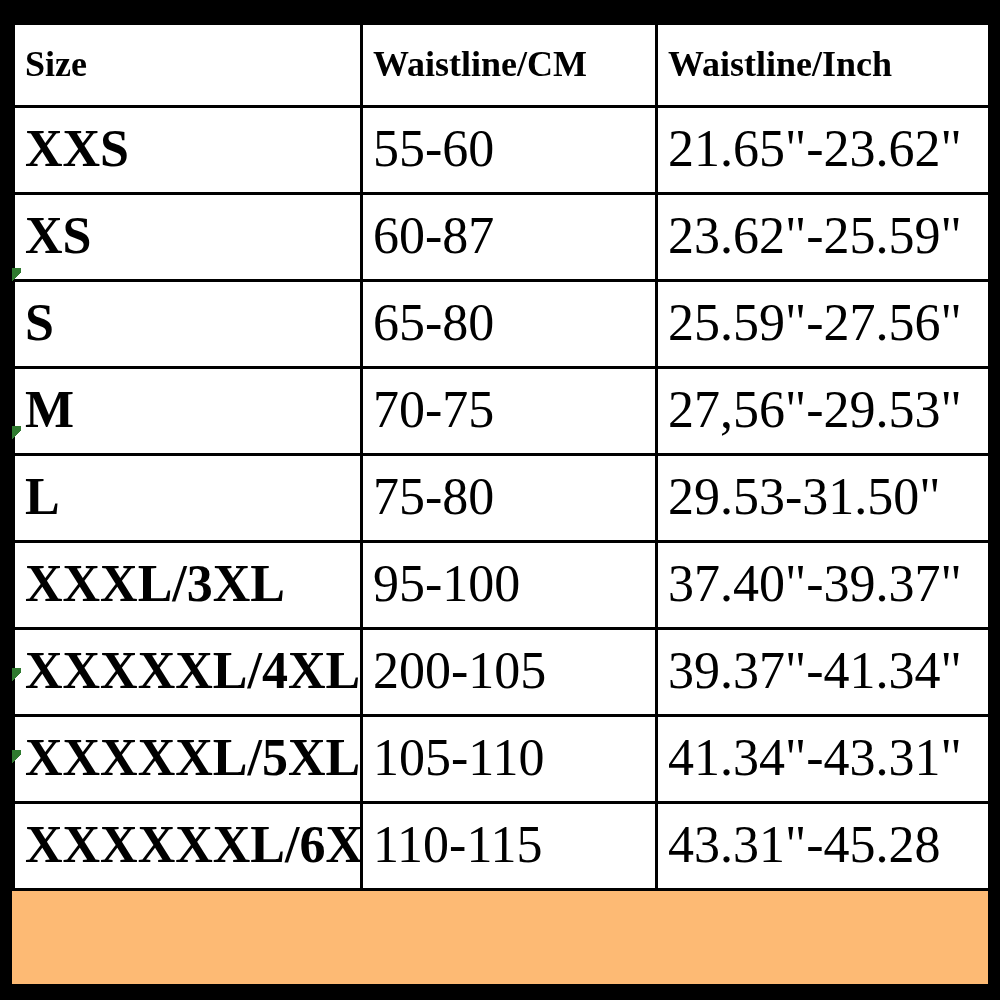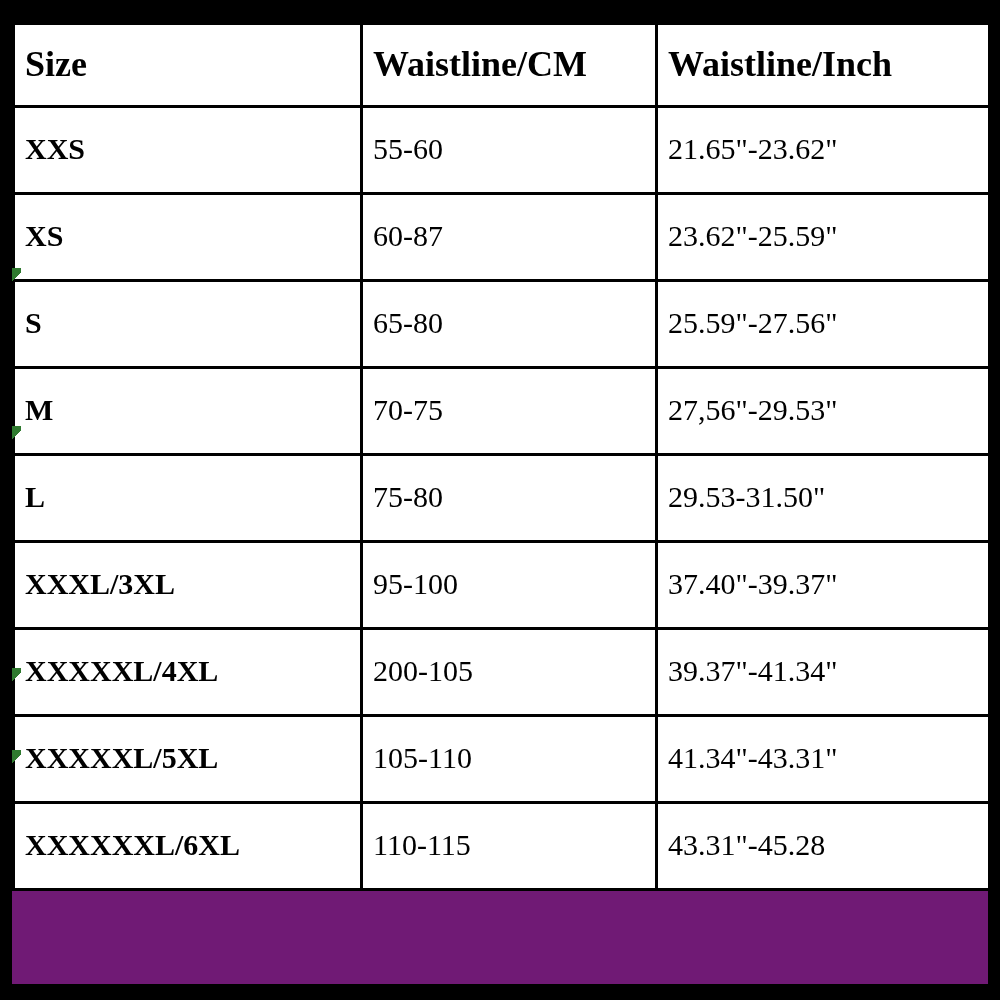--- a/index.html
+++ b/index.html
@@ -16,21 +16,21 @@
     height: 1000px;
     background: #000000;
     box-sizing: border-box;
   }
   .table-wrap {
     position: absolute;
     left: 12px;
     top: 22px;
     width: 976px;
     height: 962px;
-    background: #701a75;
+    background: #fdba74;
     box-sizing: border-box;
     overflow: hidden;
   }
   table.size-table {
     border-collapse: collapse;
     table-layout: fixed;
     width: 976px;
     background: #ffffff;
   }
   table.size-table col.c0 { width: 348px; }
@@ -48,21 +48,21 @@
     white-space: nowrap;
     overflow: hidden;
   }
   table.size-table thead th {
     font-weight: bold;
     font-size: 36px;
     height: 74px;
     line-height: 40px;
   }
   table.size-table tbody td {
-    font-size: 30px;
+    font-size: 52px;
     height: 78px;
     line-height: 44px;
   }
   table.size-table tbody td.size-cell {
     font-weight: bold;
   }
   table.size-table tbody td.meas-cell {
     font-weight: normal;
   }
   

